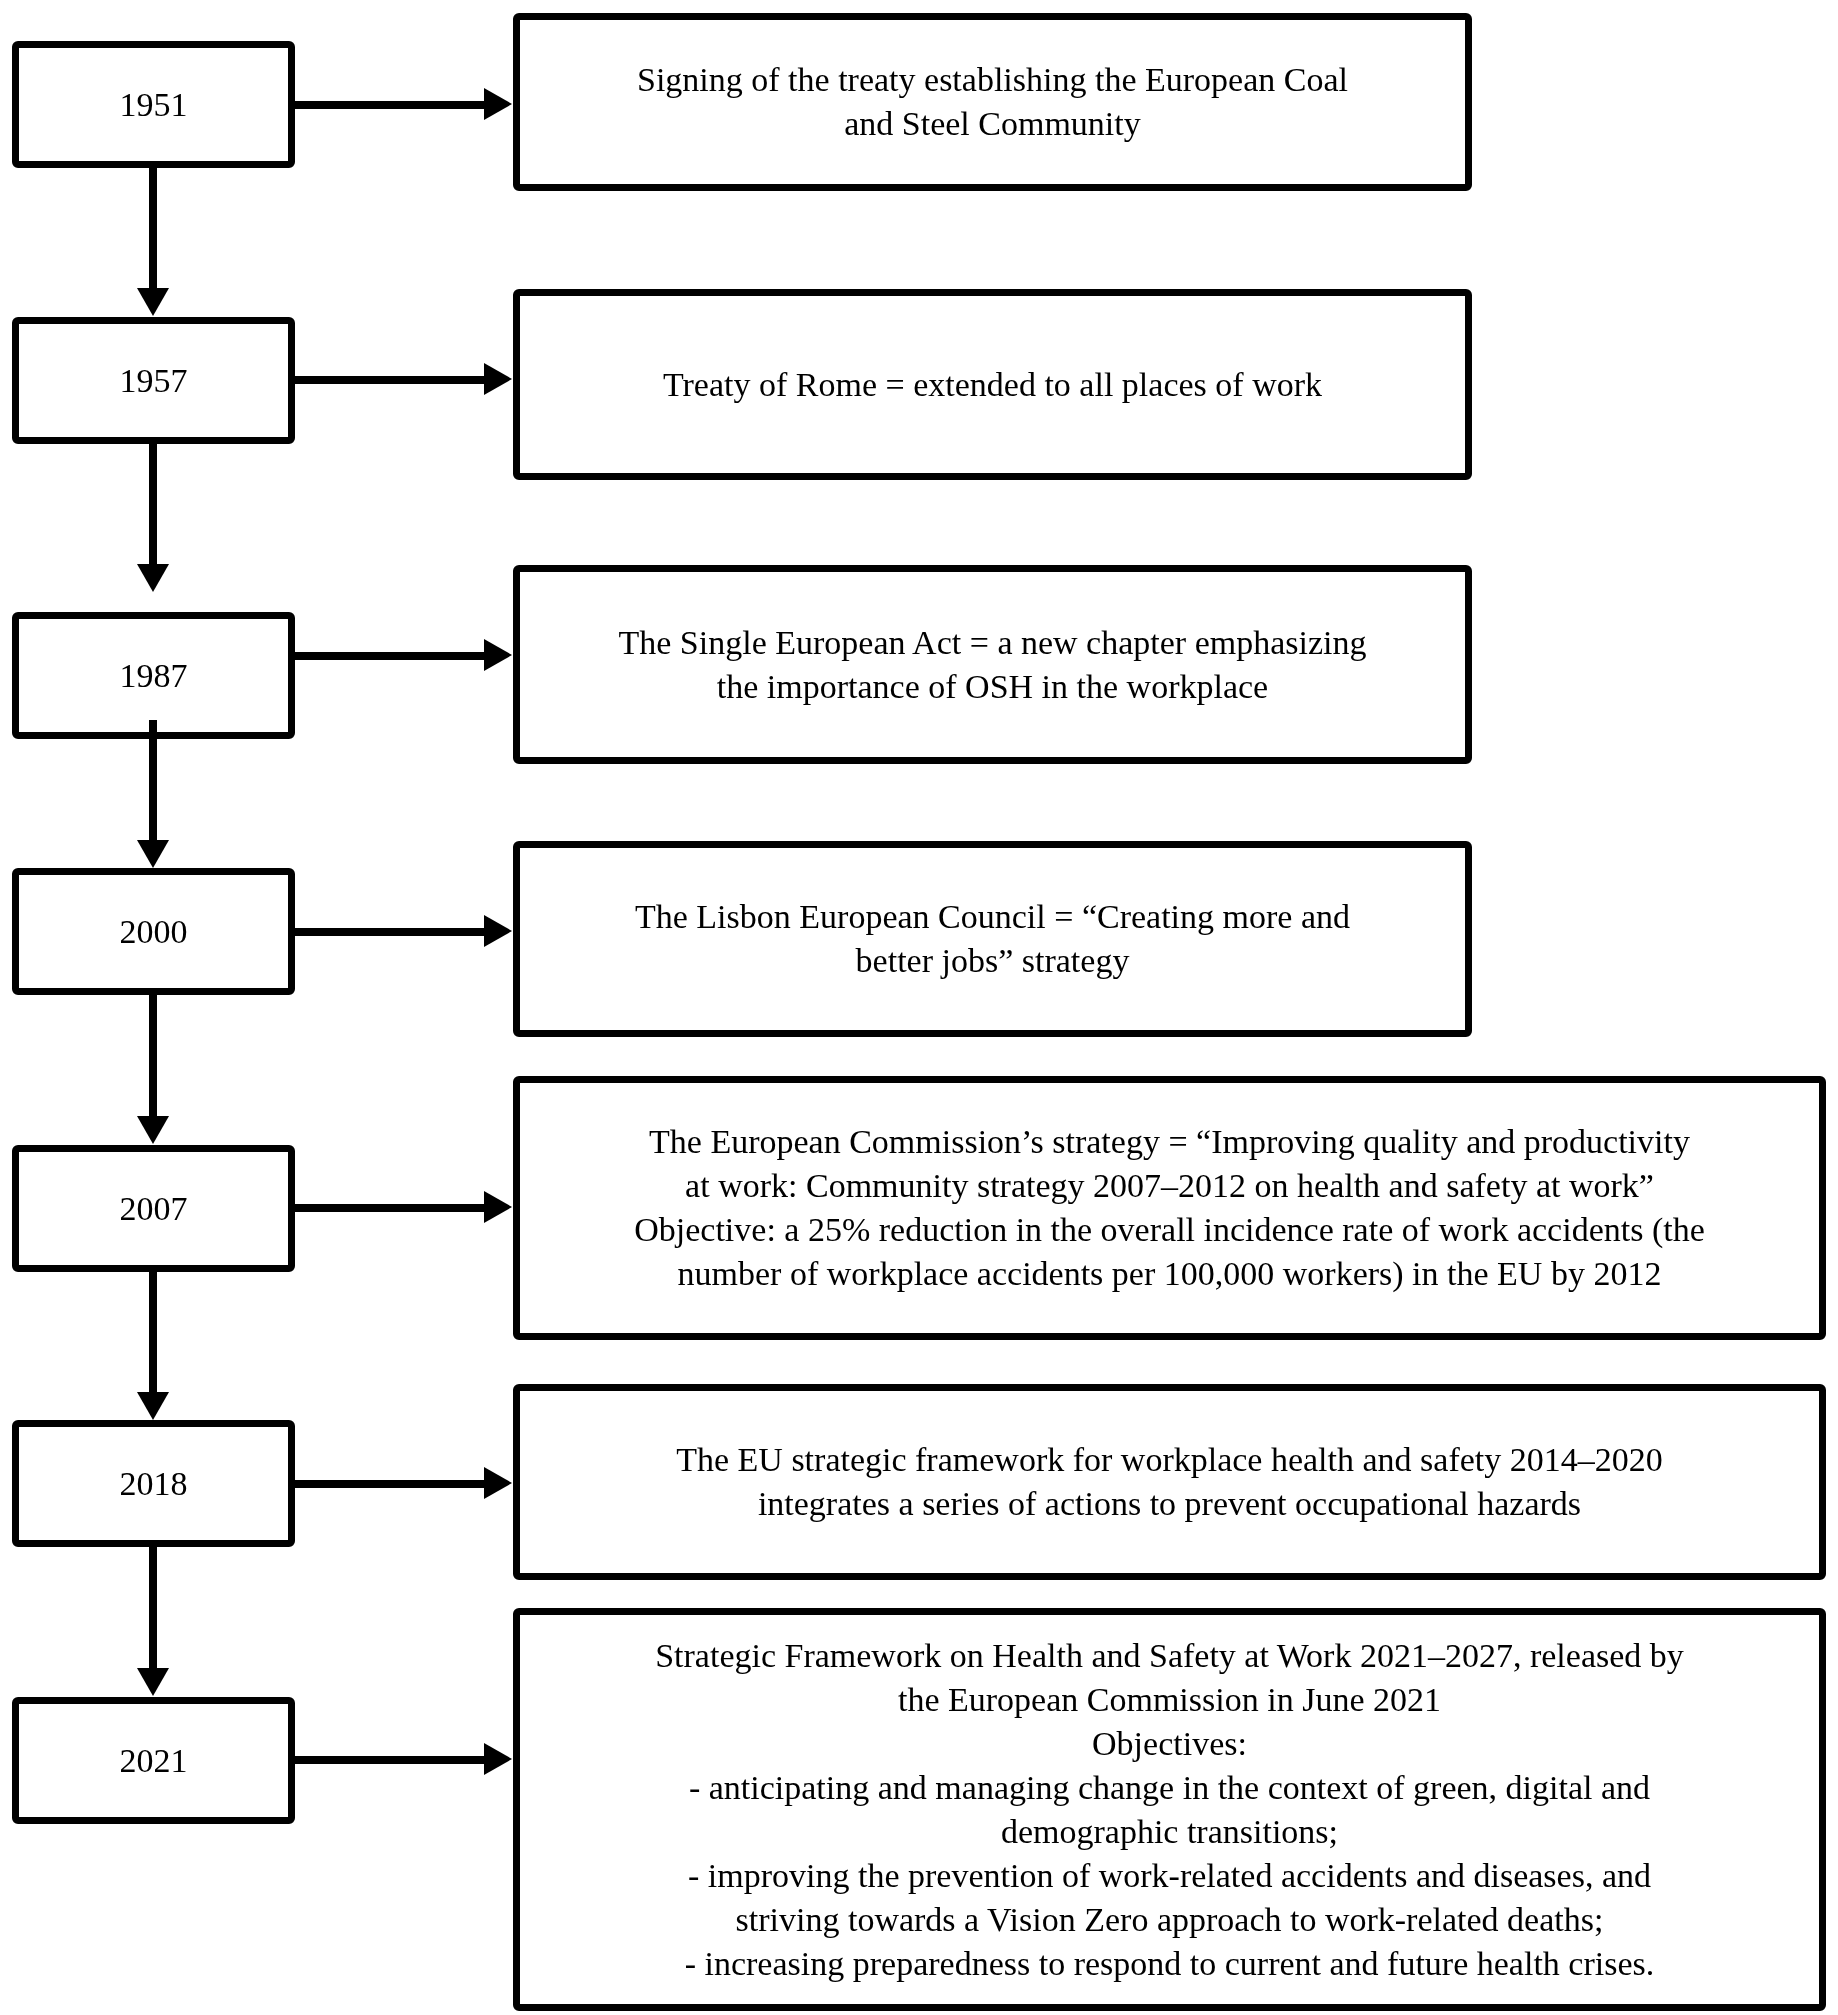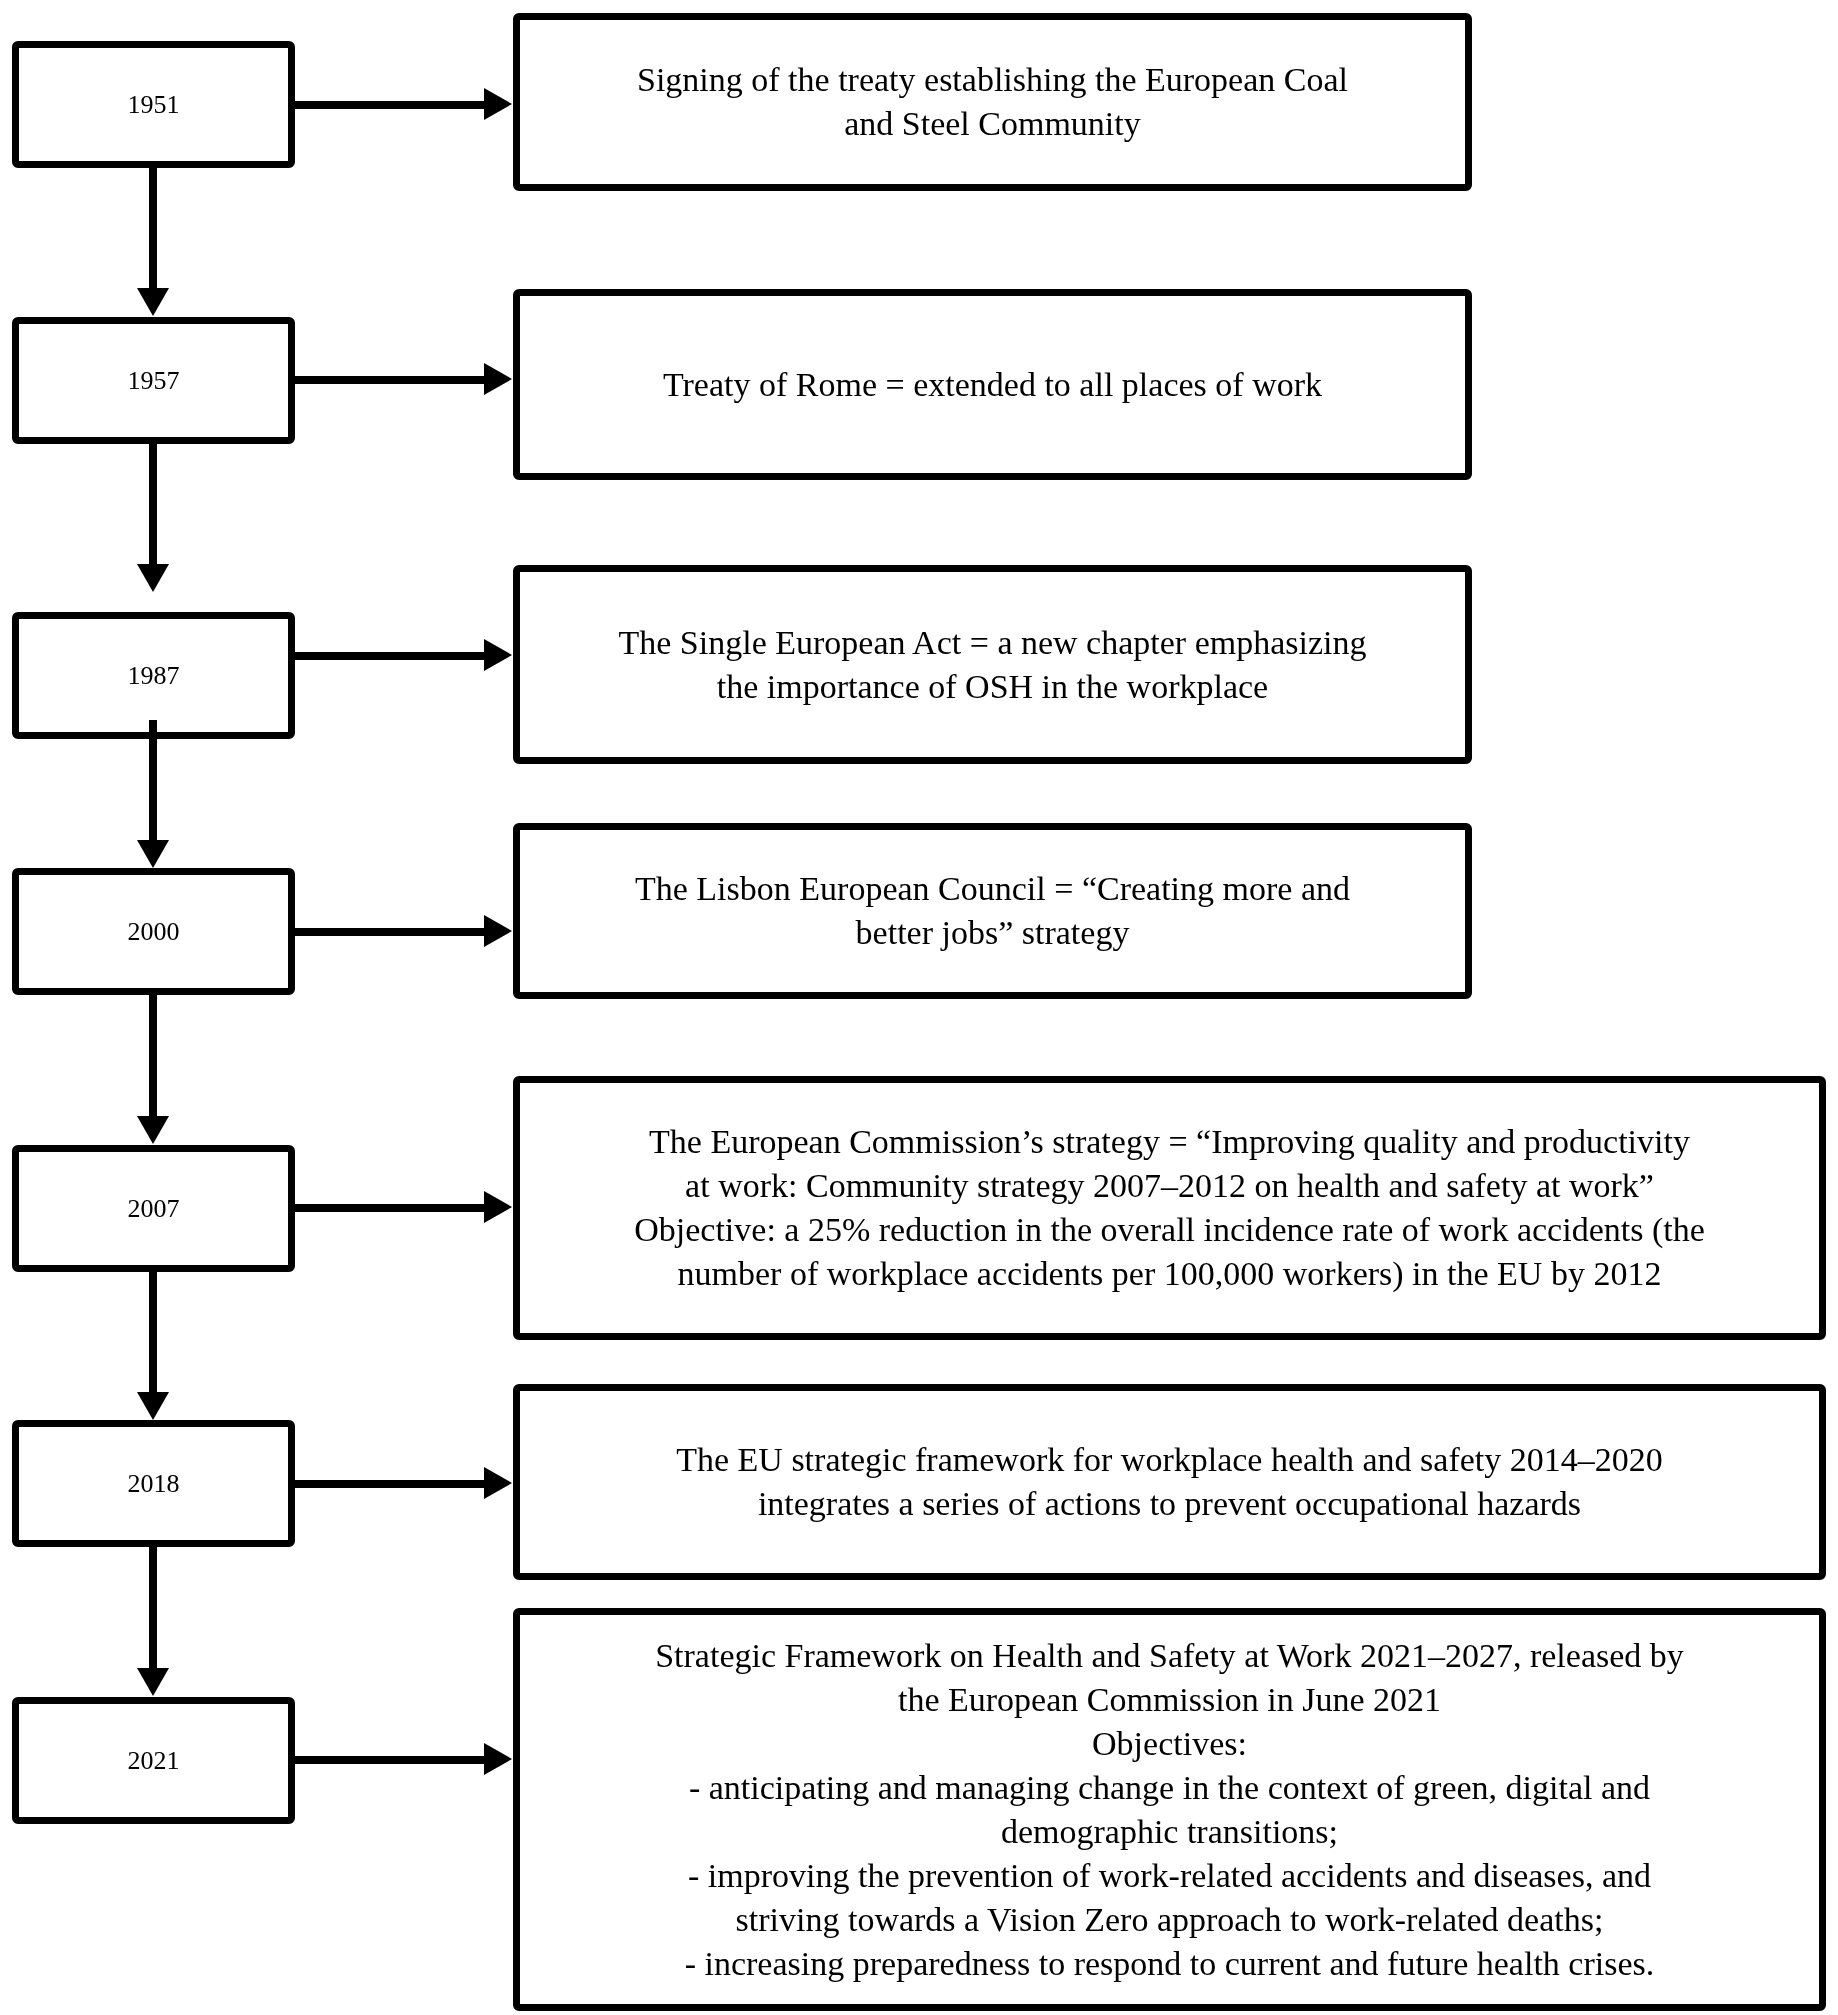--- a/index.html
+++ b/index.html
@@ -25,21 +25,21 @@
     background: #ffffff;
     display: flex;
     align-items: center;
     justify-content: center;
     text-align: center;
   }
   .year-box {
     left: 12px;
     width: 283px;
     height: 127px;
-    font-size: 26px;
+    font-size: 34px;
     line-height: 1;
   }
   .event-box {
     left: 513px;
     font-size: 34px;
     line-height: 44px;
     padding: 6px 26px;
   }
   .event-box .event-text {
     white-space: pre-line;
@@ -110,21 +110,21 @@
       <div class="event-text">Signing of the treaty establishing the European Coal
 and Steel Community</div>
     </div>
   <div class="box event-box narrow" style="top:289px;  height:191px">
       <div class="event-text">Treaty of Rome = extended to all places of work</div>
     </div>
   <div class="box event-box narrow" style="top:565px;  height:199px">
       <div class="event-text">The Single European Act = a new chapter emphasizing
 the importance of OSH in the workplace</div>
     </div>
-  <div class="box event-box narrow" style="top:823px; height:176px">
+  <div class="box event-box narrow" style="top:841px; height:196px">
       <div class="event-text">The Lisbon European Council = “Creating more and
 better jobs” strategy</div>
     </div>
   <div class="box event-box wide" style="top:1076px; height:264px">
       <div class="event-text">The European Commission’s strategy = “Improving quality and productivity
 at work: Community strategy 2007–2012 on health and safety at work”
 Objective: a 25% reduction in the overall incidence rate of work accidents (the
 number of workplace accidents per 100,000 workers) in the EU by 2012</div>
     </div>
   <div class="box event-box wide" style="top:1384px; height:196px">

